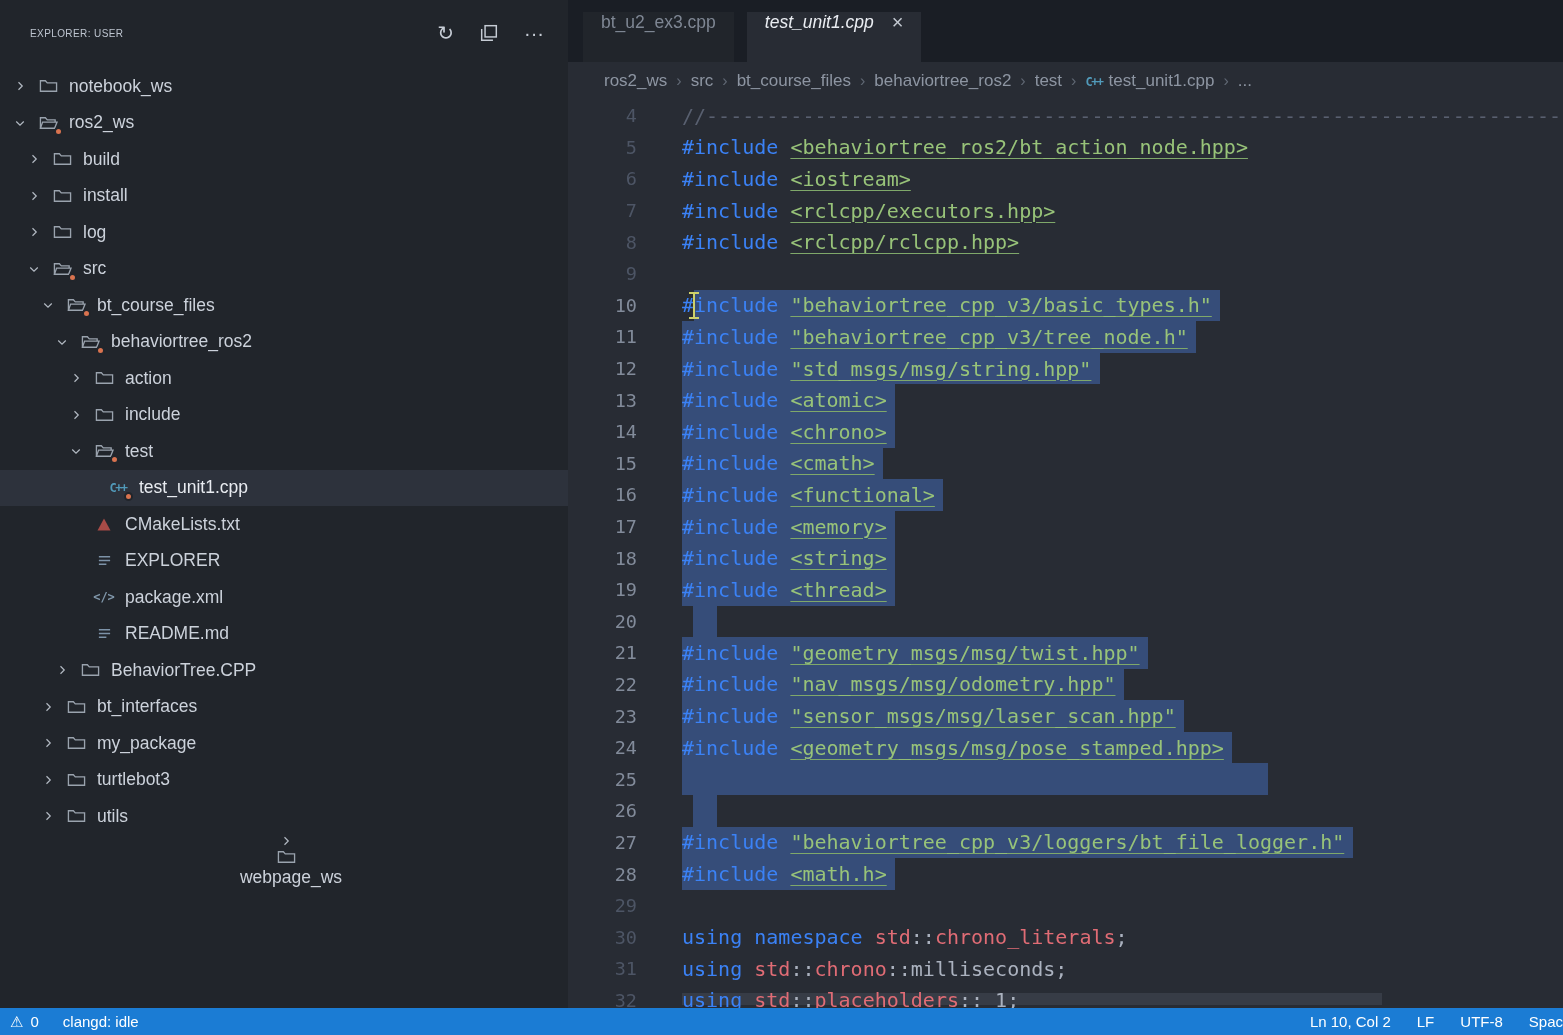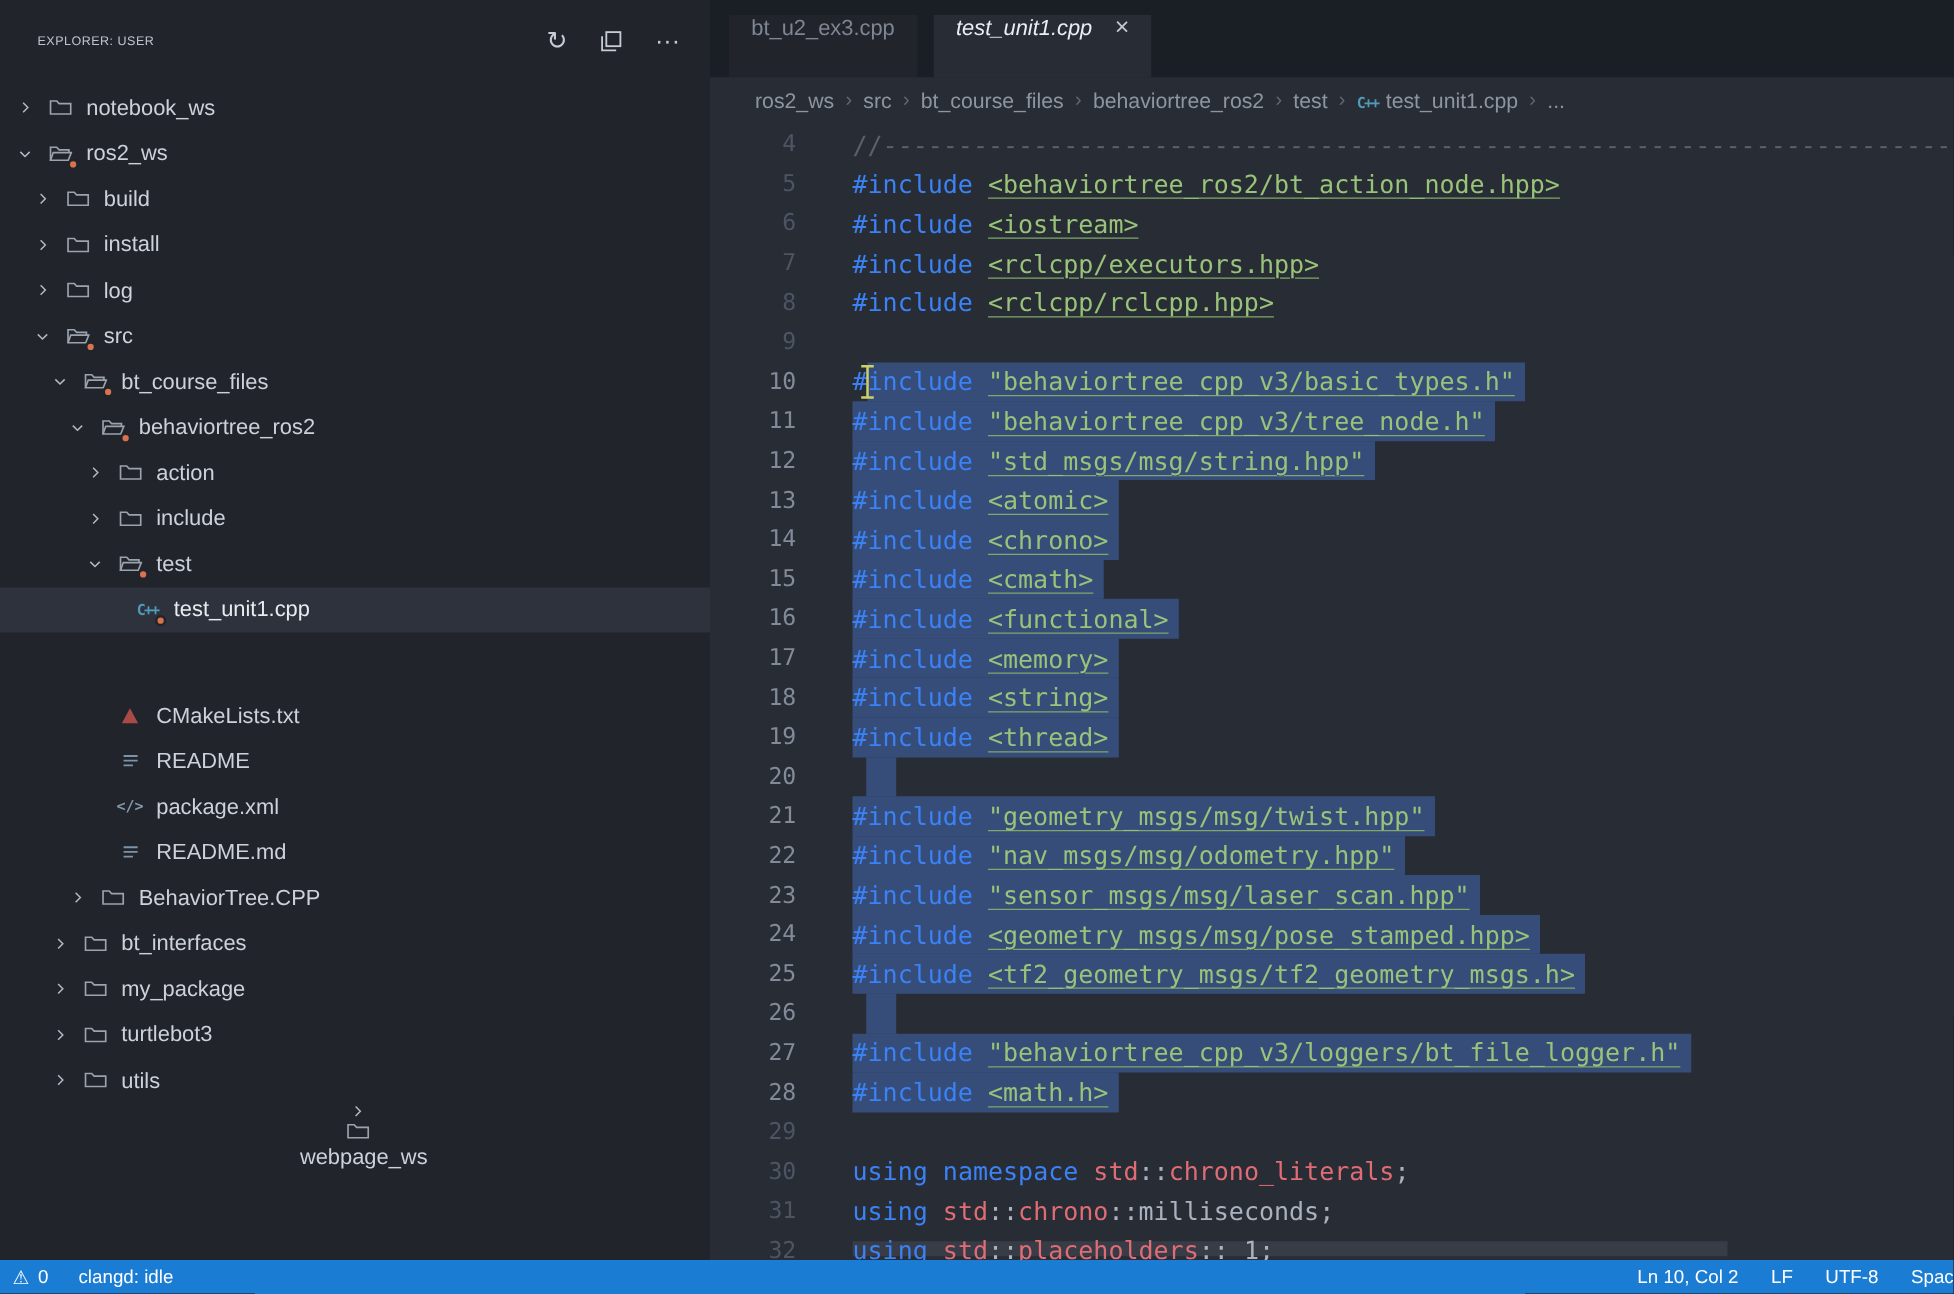--- a/index.html
+++ b/index.html
@@ -241,41 +241,41 @@
             <span class="tree-label">test</span>
           </div>
           <div class="tree-row selected" style="padding-left: 84px;">
             <span class="chev"></span>
             <span class="tree-icon">
               <span class="cpp-glyph">C++</span>
               <i class="mod-dot"></i>
             </span>
             <span class="tree-label">test_unit1.cpp</span>
           </div>
-          <div class="tree-row" style="padding-left: 70px; margin-top: 48px;">
+          <div class="tree-row" style="padding-left: 70px;">
             <span class="chev"></span>
             <span class="tree-icon">
               <svg width="16" height="15" viewBox="0 0 16 15">
                 <path d="M8 1.5L14.5 13.5H1.5z" fill="#a84b47"></path>
               </svg>
             </span>
             <span class="tree-label">CMakeLists.txt</span>
           </div>
           <div class="tree-row" style="padding-left: 70px;">
             <span class="chev"></span>
             <span class="tree-icon">
               <svg width="15" height="15" viewBox="0 0 16 16">
                 <g stroke="#7d93a8" stroke-width="1.6">
                   <line x1="2" y1="4" x2="14" y2="4"></line>
                   <line x1="2" y1="8" x2="14" y2="8"></line>
                   <line x1="2" y1="12" x2="10" y2="12"></line>
                 </g>
               </svg>
             </span>
-            <span class="tree-label">README</span>
+            <span class="tree-label">EXPLORER</span>
           </div>
           <div class="tree-row" style="padding-left: 70px;">
             <span class="chev"></span>
             <span class="tree-icon">
               <span class="xml-glyph">&lt;/&gt;</span>
             </span>
             <span class="tree-label">package.xml</span>
           </div>
           <div class="tree-row" style="padding-left: 70px;">
             <span class="chev"></span>
@@ -427,21 +427,21 @@
             <div class="code-row"><div class="ln sel-ln">15</div><div class="ct"><span class="sel" style="left: 0ch; width: 16.7ch;"></span><span class="toks"><span class="tk-kw">#include</span><span class="tk-pl"> </span><span class="tk-str">&lt;cmath&gt;</span></span></div></div>
             <div class="code-row"><div class="ln sel-ln">16</div><div class="ct"><span class="sel" style="left: 0ch; width: 21.7ch;"></span><span class="toks"><span class="tk-kw">#include</span><span class="tk-pl"> </span><span class="tk-str">&lt;functional&gt;</span></span></div></div>
             <div class="code-row"><div class="ln sel-ln">17</div><div class="ct"><span class="sel" style="left: 0ch; width: 17.7ch;"></span><span class="toks"><span class="tk-kw">#include</span><span class="tk-pl"> </span><span class="tk-str">&lt;memory&gt;</span></span></div></div>
             <div class="code-row"><div class="ln sel-ln">18</div><div class="ct"><span class="sel" style="left: 0ch; width: 17.7ch;"></span><span class="toks"><span class="tk-kw">#include</span><span class="tk-pl"> </span><span class="tk-str">&lt;string&gt;</span></span></div></div>
             <div class="code-row"><div class="ln sel-ln">19</div><div class="ct"><span class="sel" style="left: 0ch; width: 17.7ch;"></span><span class="toks"><span class="tk-kw">#include</span><span class="tk-pl"> </span><span class="tk-str">&lt;thread&gt;</span></span></div></div>
             <div class="code-row"><div class="ln sel-ln">20</div><div class="ct"><span class="sel" style="left: 0.9ch; width: 2ch;"></span><span class="toks"></span></div></div>
             <div class="code-row"><div class="ln sel-ln">21</div><div class="ct"><span class="sel" style="left: 0ch; width: 38.7ch;"></span><span class="toks"><span class="tk-kw">#include</span><span class="tk-pl"> </span><span class="tk-str">"geometry_msgs/msg/twist.hpp"</span></span></div></div>
             <div class="code-row"><div class="ln sel-ln">22</div><div class="ct"><span class="sel" style="left: 0ch; width: 36.7ch;"></span><span class="toks"><span class="tk-kw">#include</span><span class="tk-pl"> </span><span class="tk-str">"nav_msgs/msg/odometry.hpp"</span></span></div></div>
             <div class="code-row"><div class="ln sel-ln">23</div><div class="ct"><span class="sel" style="left: 0ch; width: 41.7ch;"></span><span class="toks"><span class="tk-kw">#include</span><span class="tk-pl"> </span><span class="tk-str">"sensor_msgs/msg/laser_scan.hpp"</span></span></div></div>
             <div class="code-row"><div class="ln sel-ln">24</div><div class="ct"><span class="sel" style="left: 0ch; width: 45.7ch;"></span><span class="toks"><span class="tk-kw">#include</span><span class="tk-pl"> </span><span class="tk-str">&lt;geometry_msgs/msg/pose_stamped.hpp&gt;</span></span></div></div>
-            <div class="code-row"><div class="ln sel-ln">25</div><div class="ct"><span class="sel" style="left: 0ch; width: 48.7ch;"></span><span class="toks"><span class="tk-kw">#include</span><span class="tk-pl"> </span><span class="tk-str">&lt;tf2_geometry_msgs/tf2_geometry_msgs.h&gt;</span></span></div></div>
+            <div class="code-row"><div class="ln sel-ln">25</div><div class="ct"><span class="sel" style="left: 0ch; width: 48.7ch;"></span></div></div>
             <div class="code-row"><div class="ln sel-ln">26</div><div class="ct"><span class="sel" style="left: 0.9ch; width: 2ch;"></span><span class="toks"></span></div></div>
             <div class="code-row"><div class="ln sel-ln">27</div><div class="ct"><span class="sel" style="left: 0ch; width: 55.7ch;"></span><span class="toks"><span class="tk-kw">#include</span><span class="tk-pl"> </span><span class="tk-str">"behaviortree_cpp_v3/loggers/bt_file_logger.h"</span></span></div></div>
             <div class="code-row"><div class="ln sel-ln">28</div><div class="ct"><span class="sel" style="left: 0ch; width: 17.7ch;"></span><span class="toks"><span class="tk-kw">#include</span><span class="tk-pl"> </span><span class="tk-str">&lt;math.h&gt;</span></span></div></div>
             <div class="code-row"><div class="ln">29</div><div class="ct"><span class="toks"></span></div></div>
             <div class="code-row"><div class="ln">30</div><div class="ct"><span class="toks"><span class="tk-kw">using</span><span class="tk-pl"> </span><span class="tk-kw">namespace</span><span class="tk-pl"> </span><span class="tk-ns">std</span><span class="tk-pl">::</span><span class="tk-ns">chrono_literals</span><span class="tk-pl">;</span></span></div></div>
             <div class="code-row"><div class="ln">31</div><div class="ct"><span class="toks"><span class="tk-kw">using</span><span class="tk-pl"> </span><span class="tk-ns">std</span><span class="tk-pl">::</span><span class="tk-ns">chrono</span><span class="tk-pl">::</span><span class="tk-pl">milliseconds</span><span class="tk-pl">;</span></span></div></div>
             <div class="code-row"><div class="ln">32</div><div class="ct"><span class="toks"><span class="tk-kw">using</span><span class="tk-pl"> </span><span class="tk-ns">std</span><span class="tk-pl">::</span><span class="tk-ns">placeholders</span><span class="tk-pl">::</span><span class="tk-pl">_1</span><span class="tk-pl">;</span></span></div></div>
           </div>
         <div class="hscroll"></div>
       </div>

